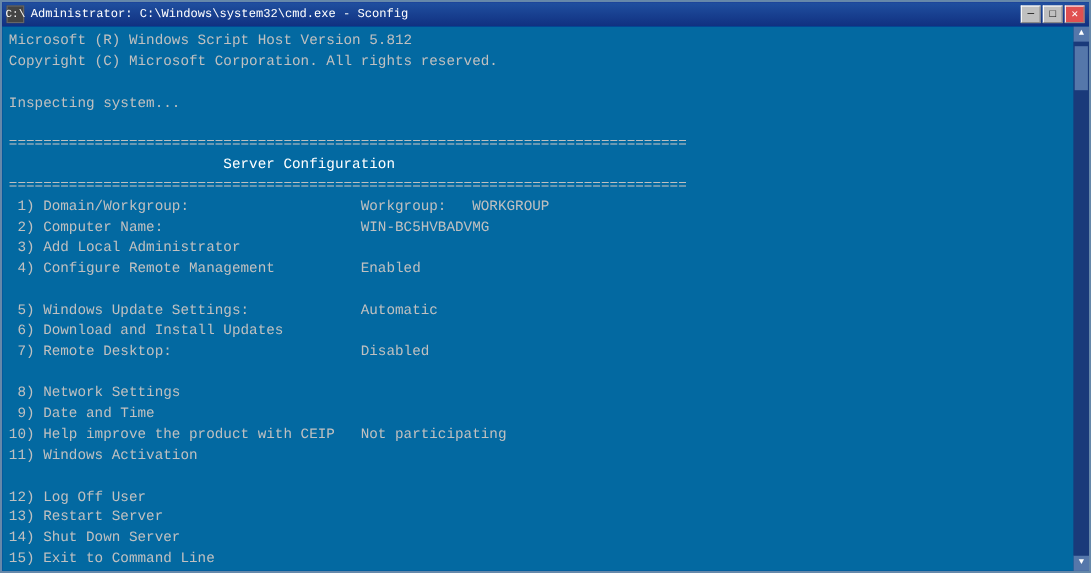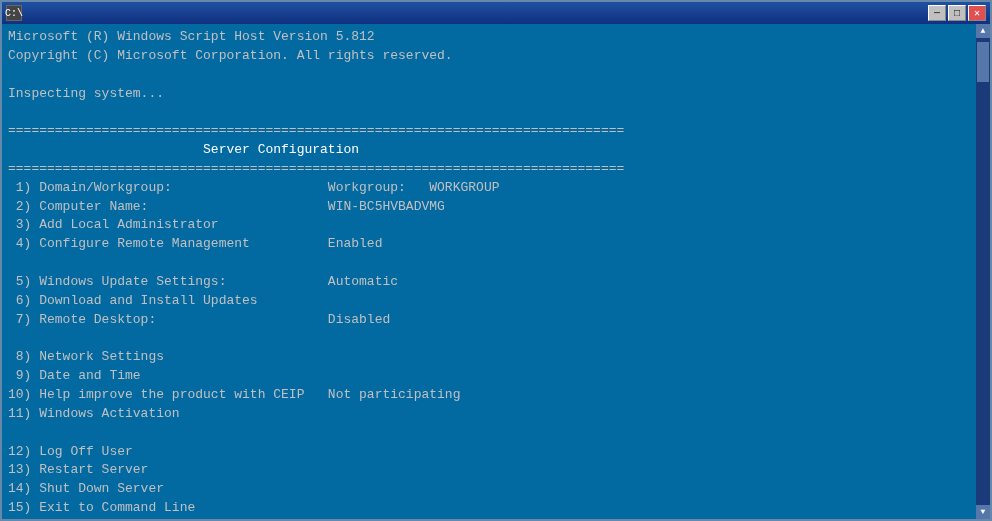--- a/index.html
+++ b/index.html
@@ -147,20 +147,21 @@
     }
   </style>
 </head>
 <body>
 
 <div class="window">
 
   <div class="title-bar">
     <div class="title-bar-left">
       <div class="title-icon">C:\</div>
+      <span>Administrator: C:\Windows\system32\cmd.exe - Sconfig</span>
     </div>
     <div class="title-buttons">
       <div class="title-btn">─</div>
       <div class="title-btn">□</div>
       <div class="title-btn close">✕</div>
     </div>
   </div>
 
   <div class="terminal">
     <pre><span>Microsoft (R) Windows Script Host Version 5.812</span>

